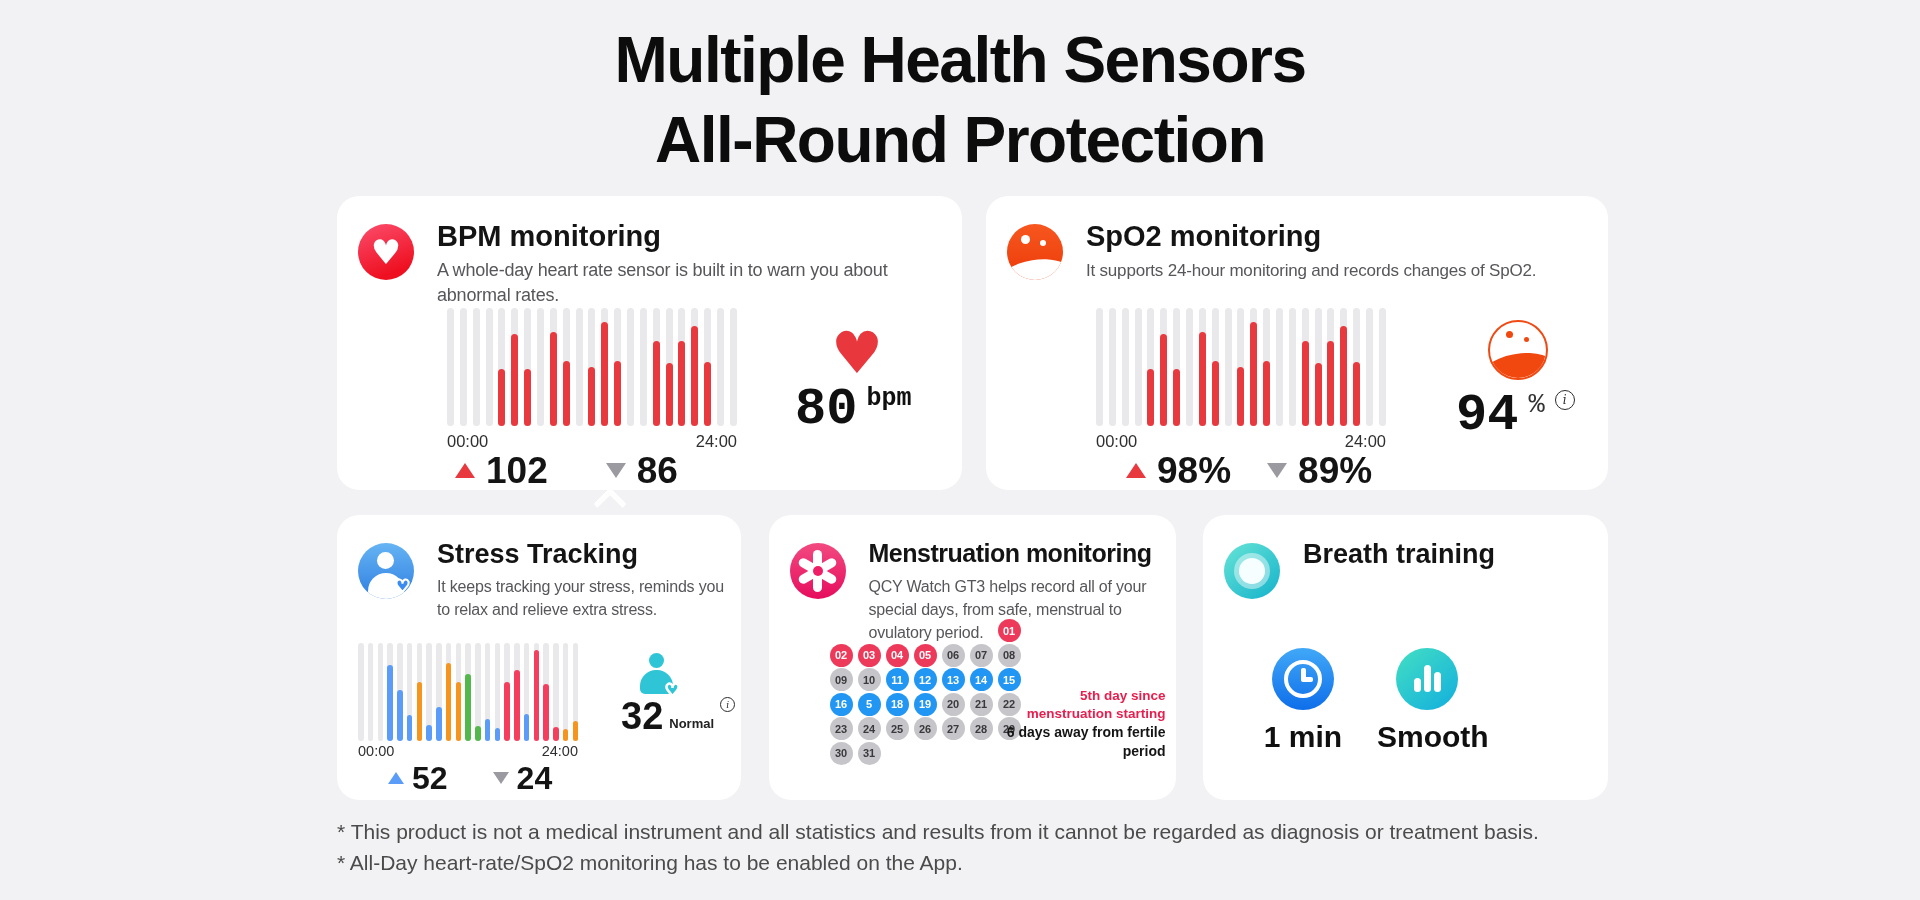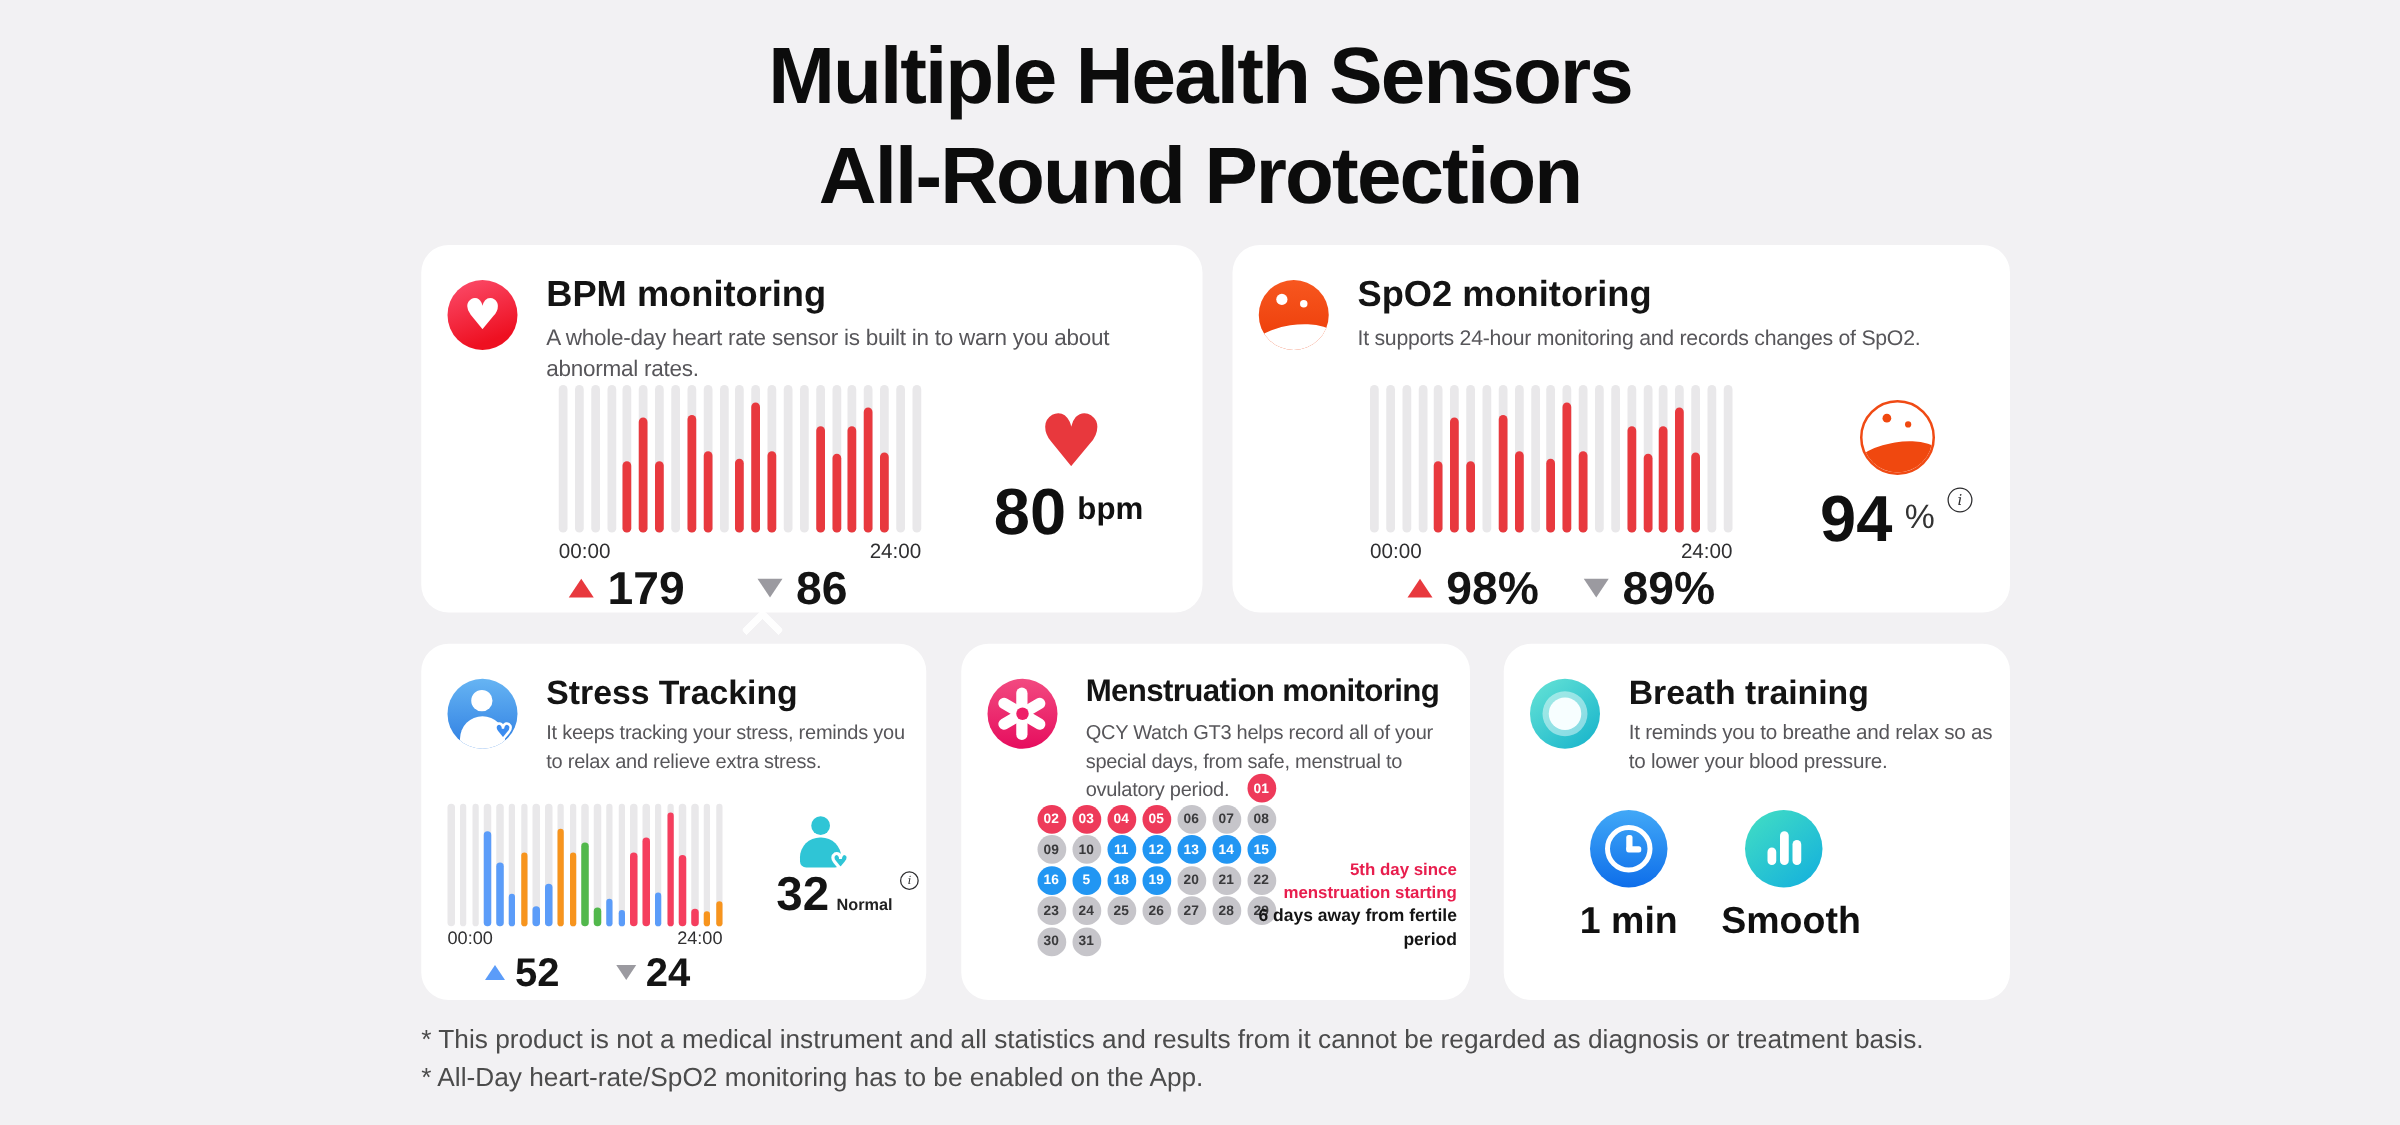--- a/index.html
+++ b/index.html
@@ -91,21 +91,21 @@
   .tri.up-red{border-bottom:15px solid #e8393e;}
   .tri.down-gray{border-top:15px solid #9b9aa0;}
   .stress .tri{border-left-width:8px;border-right-width:8px;}
   .stress .tri.up-blue{border-bottom:12px solid #5b9cf9;}
   .stress .tri.down-gray{border-top:12px solid #9b9aa0;}
 
   
   .bpm-heart-big{position:absolute;left:494px;top:128px;font-family:"DejaVu Sans",sans-serif;
                  font-size:58px;color:#e8383d;line-height:1;}
   .bpm-heart-big::after{content:"♥";}
-  .metric-row{position:absolute;display:flex;align-items:center;}
+  .metric-row{position:absolute;display:flex;align-items:flex-start;font-family:Liberation Mono, monospace;}
   .bpm .metric-row{left:458px;top:188px;gap:9px;}
   .metric-value{font-size:52px;font-weight:700;color:#101010;line-height:1;}
   .metric-unit{font-size:25px;font-weight:700;color:#101010;padding-bottom:5px;}
 
   .spo2-ball{position:absolute;left:502px;top:124px;width:56px;height:56px;border-radius:50%;
              background:#fff;border:2.5px solid #f04a14;overflow:hidden;}
   .ball-wave{position:absolute;left:-10px;bottom:-16px;width:76px;height:40px;background:#f0480f;
              border-radius:48%;transform:rotate(-10deg);}
   .ball-dot{position:absolute;border-radius:50%;background:#f0480f;}
   .ball-dot.d1{left:16px;top:9px;width:7px;height:7px;}
@@ -268,21 +268,21 @@
               <div class="slot-bg" style="background: rgb(233, 232, 234);"></div>
             </div>
           </div>
         <div class="time-row">
           <span>00:00</span>
           <span>24:00</span>
         </div>
         <div class="stats-row">
           <div class="stat">
             <span class="tri up-red"></span>
-            <span class="stat-num">179</span>
+            <span class="stat-num">102</span>
           </div>
           <div class="stat">
             <span class="tri down-gray"></span>
             <span class="stat-num">86</span>
           </div>
         </div>
 
         <div class="bpm-heart-big"></div>
         <div class="metric-row">
           <span class="metric-value">80</span>
@@ -591,21 +591,20 @@
           <div class="note1">5th day since menstruation starting</div>
           <div class="note2">6 days away from fertile period</div>
         </div>
       </div>
 
       <div class="card breath">
         <div class="icon-badge breath-badge">
           <span class="breath-hole"></span>
         </div>
         <div class="card-title">Breath training</div>
-        <div class="card-desc">It reminds you to breathe and relax so as to lower your blood pressure.</div>
 
         <div class="opt-icon clock">
           <span class="clock-face"></span>
           <span class="hand-v"></span>
           <span class="hand-h"></span>
         </div>
         <div class="opt-icon smooth">
           <span class="bbar b1"></span>
           <span class="bbar b2"></span>
           <span class="bbar b3"></span>

